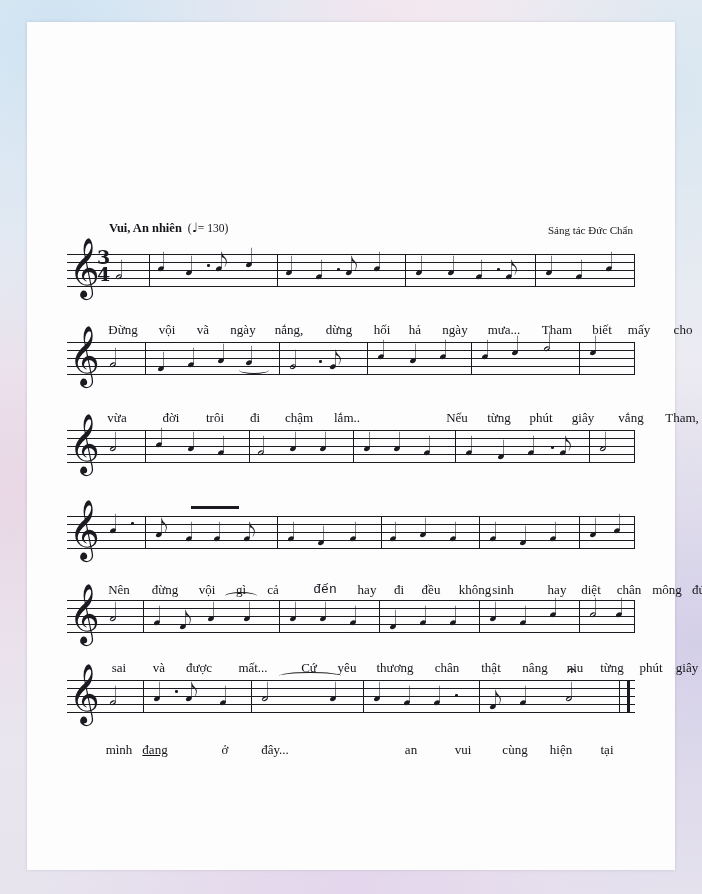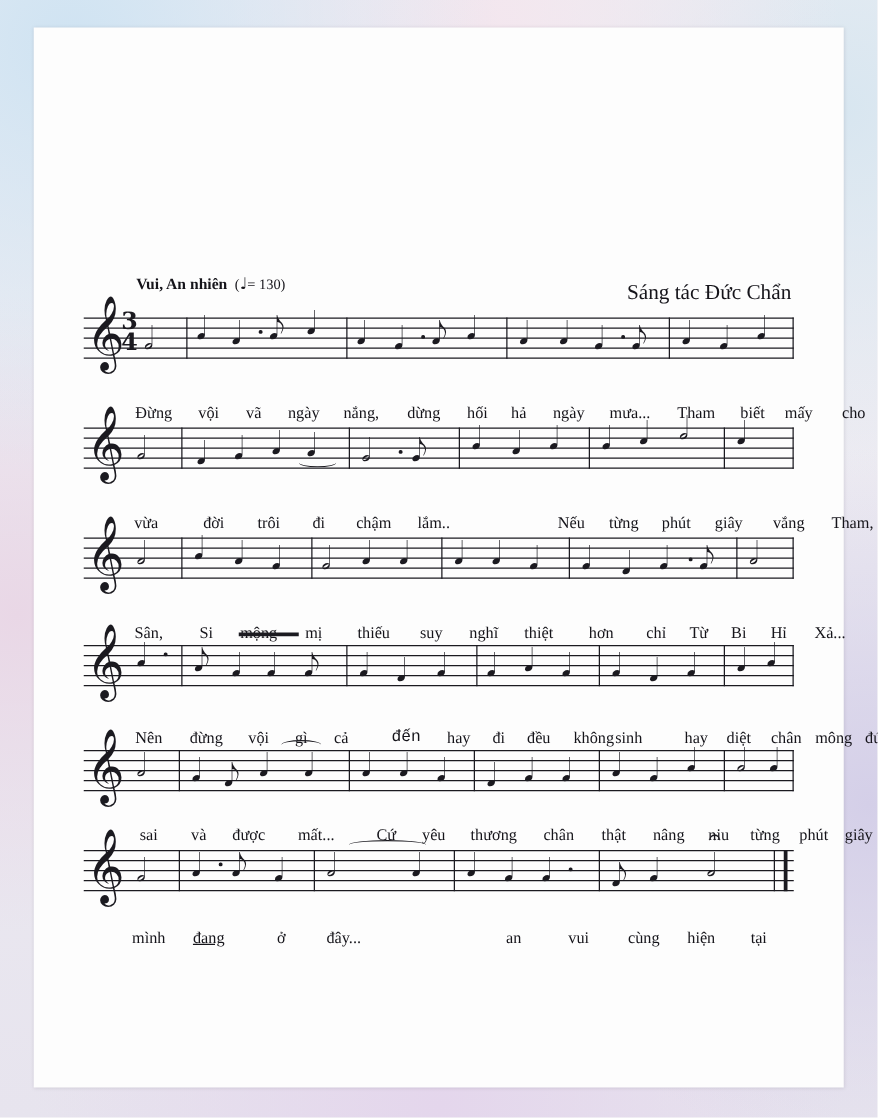--- a/index.html
+++ b/index.html
@@ -53,21 +53,21 @@
     font-weight: bold;
     color: #15141a;
     white-space: nowrap;
   }
   #tempo-mark .tnote { font-family: "DejaVu Sans", sans-serif; font-weight: normal; font-size: 13px; }
   #tempo-mark .tnorm { font-weight: normal; font-size: 11.5px; }
   #composer {
     position: absolute;
     right: 42px;
     top: 202px;
-    font-size: 17px;
+    font-size: 11px;
     color: #15141a;
     white-space: nowrap;
   }
 
   .system { position: absolute; left: 40px; width: 568px; }
   .staff { position: relative; height: 34px; }
   .staff .line {
     position: absolute; left: 0; right: 0; height: 1px;
     background: #1b1a20;
   }
@@ -296,36 +296,20 @@
       <div class="note" style="left:398px; top:4px;">𝅘𝅥</div>
       <div class="note" style="left:430px; top:8px;">𝅘𝅥</div>
       <div class="note" style="left:460px; top:4px;">𝅘𝅥</div>
       <div class="dot" style="left:484px; top:16px;"></div>
       <div class="note" style="left:492px; top:4px;">𝅘𝅥𝅮</div>
       <div class="barline" style="left:522px;"></div>
       <div class="note" style="left:532px; top:0px;">𝅗𝅥</div>
       <div class="barline" style="left:567px;"></div>
     </div>
   </div>
-  <div class="lyrics" style="top:476px;">
-    <span style="left:52px;">Sân,</span>
-    <span style="left:98px;">Si</span>
-    <span style="left:140px;">mộng</span>
-    <span style="left:184px;">mị</span>
-    <span style="left:232px;">thiếu</span>
-    <span style="left:278px;">suy</span>
-    <span style="left:320px;">nghĩ</span>
-    <span style="left:364px;">thiệt</span>
-    <span style="left:414px;">hơn</span>
-    <span style="left:458px;">chỉ</span>
-    <span style="left:492px;">Từ</span>
-    <span style="left:524px;">Bi</span>
-    <span style="left:556px;">Hỉ</span>
-    <span style="left:597px;">Xả...</span>
-  </div>
 
   <div class="system" style="top:494px;">
     <div class="staff">
       <div class="line l1"></div>
         <div class="line l2"></div>
         <div class="line l3"></div>
         <div class="line l4"></div>
         <div class="line l5"></div>
       <div class="clef">𝄞</div>
 
@@ -454,21 +438,21 @@
       <div class="note" style="left:422px; top:8px;">𝅘𝅥𝅮</div>
       <div class="note" style="left:452px; top:4px;">𝅘𝅥</div>
       <div class="fermata" style="left:500px; top:-20px;">𝄐</div>
       <div class="note" style="left:498px; top:0px;">𝅗𝅥</div>
       <div class="barline thick" style="left:560px;"></div>
       <div class="barline" style="left:552px;"></div>
     </div>
   </div>
   <div class="lyrics" style="top:720px;">
     <span style="left:52px;">mình</span>
-    <span style="left:100px;text-decoration:underline;">đang</span>
+    <span style="left:88px;text-decoration:underline;">đang</span>
     <span style="left:158px;">ở</span>
     <span style="left:208px;">đây...</span>
     <span style="left:344px;">an</span>
     <span style="left:396px;">vui</span>
     <span style="left:448px;">cùng</span>
     <span style="left:494px;">hiện</span>
     <span style="left:540px;">tại</span>
   </div>
 
 </div>

